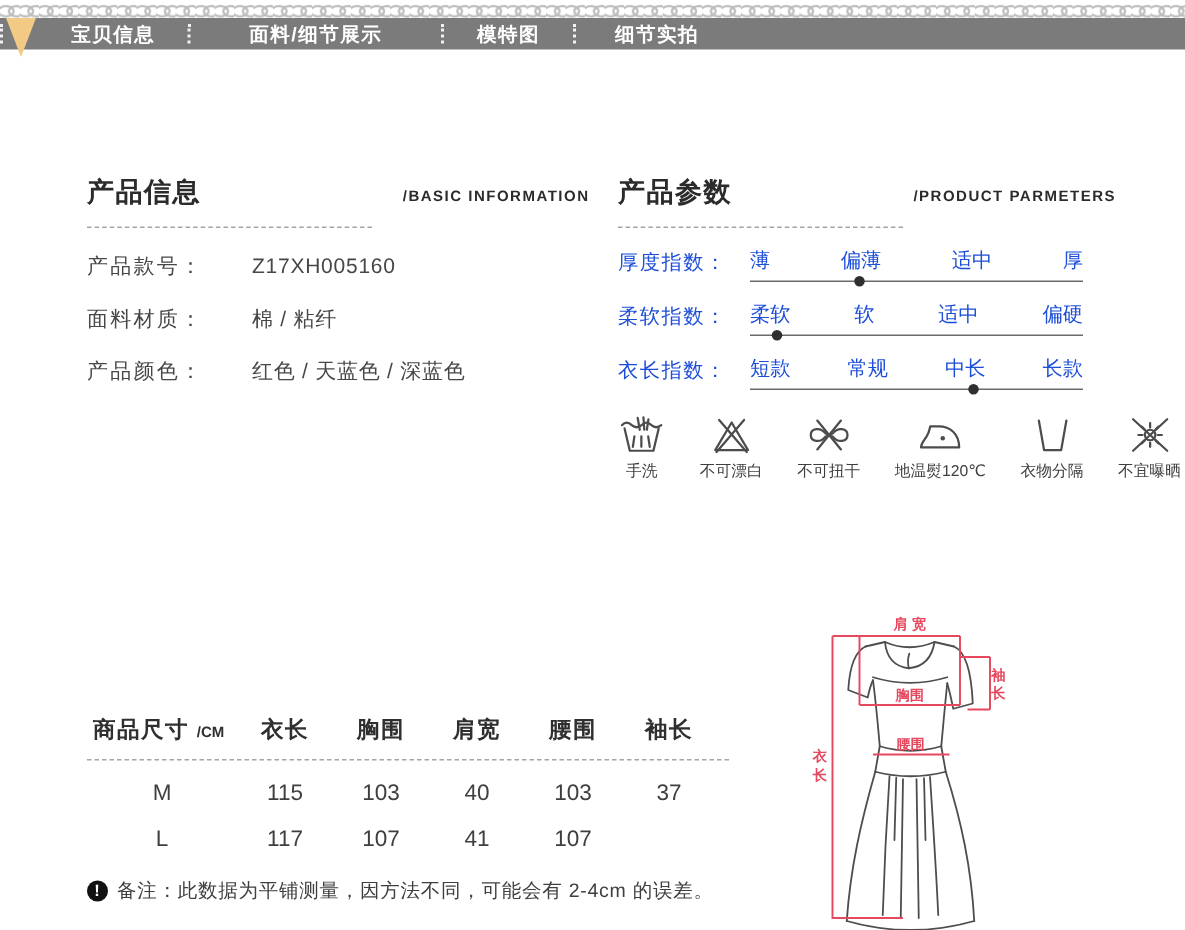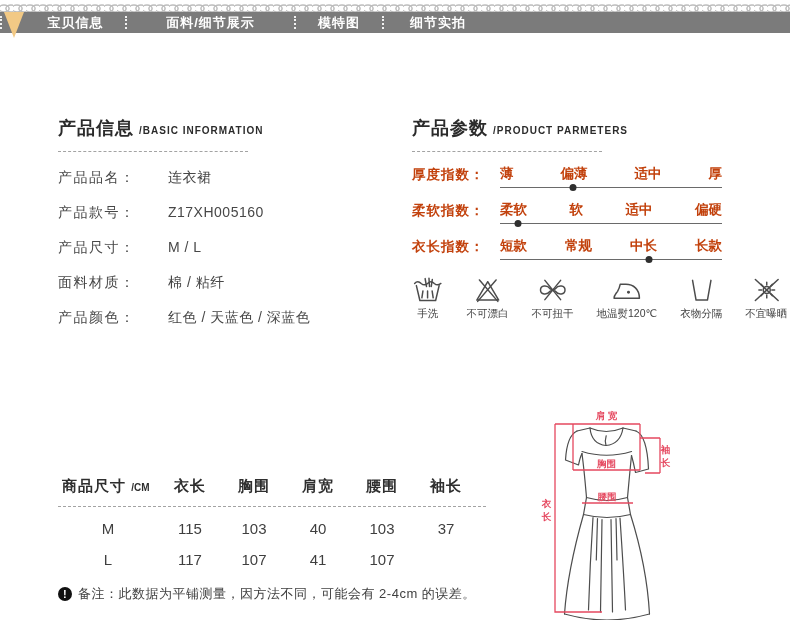--- a/index.html
+++ b/index.html
@@ -18,29 +18,29 @@
   .ni4{width:86px;}
   .ni5{width:108px;}
   .nav-fill{flex:1;}
   .tri{position:absolute;left:2px;top:0;width:0;height:0;
        border-left:10px solid transparent;border-right:10px solid transparent;
        border-top:26px solid #f2c985;}
   
   .panel{position:absolute;}
   .left-panel{left:58px;top:116px;width:335px;}
   .right-panel{left:412px;top:116px;width:332px;}
-  h2{margin:0;font-size:18px;color:#2b2b2b;display:flex;align-items:baseline;font-weight:bold;letter-spacing:1px;}
+  h2{margin:0;font-size:18px;color:#2b2b2b;display:flex;align-items:baseline;font-weight:bold;letter-spacing:1px;justify-content:space-between;}
   h2 .en{font-size:10px;letter-spacing:1px;margin-left:5px;color:#2b2b2b;}
   .dash{border:0;border-bottom:1px dashed #a3a3a3;width:190px;margin:11px 0 4px 0;}
   
   .info-row{display:flex;margin-top:17px;font-size:14px;color:#474747;}
   .info-row .lbl{width:96px;letter-spacing:1.5px;flex:none;}
   .info-row .val{margin-left:14px;letter-spacing:.5px;}
   
-  .scale-row{display:flex;margin-top:13px;font-size:13.5px;color:#c2410c;align-items:flex-start;font-weight:bold;}
+  .scale-row{display:flex;margin-top:13px;font-size:13.5px;color:#1d4ed8;align-items:flex-start;}
   .scale-row .lbl{width:88px;letter-spacing:1px;flex:none;padding-top:1px;}
   .scale{width:222px;}
   .opts{display:flex;justify-content:space-between;line-height:17px;}
   .scale-line{position:relative;height:1px;background:#6a6a6a;margin-top:5px;}
   .dot{position:absolute;top:-3px;width:7px;height:7px;border-radius:50%;background:#2f2f2f;transform:translateX(-50%);}
   
   .care{display:flex;justify-content:space-between;margin-top:16px;width:332px;gap:23px;}
   .care-item{display:flex;flex-direction:column;align-items:center;}
   .care-item svg{height:28px;width:auto;display:block;}
   .care-item .clbl{font-size:10.5px;color:#3f3f3f;margin-top:3px;white-space:nowrap;letter-spacing:0;}
@@ -92,30 +92,22 @@
   <div class="nav-fill"></div>
 </div>
 
 <div class="panel left-panel">
   <h2>
     <span>产品信息</span>
     <span class="en">/BASIC INFORMATION</span>
   </h2>
   <hr class="dash">
   <div class="info-row">
-    <span class="lbl">产品品名：</span>
-    <span class="val">连衣裙</span>
-  </div>
-  <div class="info-row">
     <span class="lbl">产品款号：</span>
     <span class="val">Z17XH005160</span>
-  </div>
-  <div class="info-row">
-    <span class="lbl">产品尺寸：</span>
-    <span class="val">M / L</span>
   </div>
   <div class="info-row">
     <span class="lbl">面料材质：</span>
     <span class="val">棉 / 粘纤</span>
   </div>
   <div class="info-row">
     <span class="lbl">产品颜色：</span>
     <span class="val">红色 / 天蓝色 / 深蓝色</span>
   </div>
 </div>

